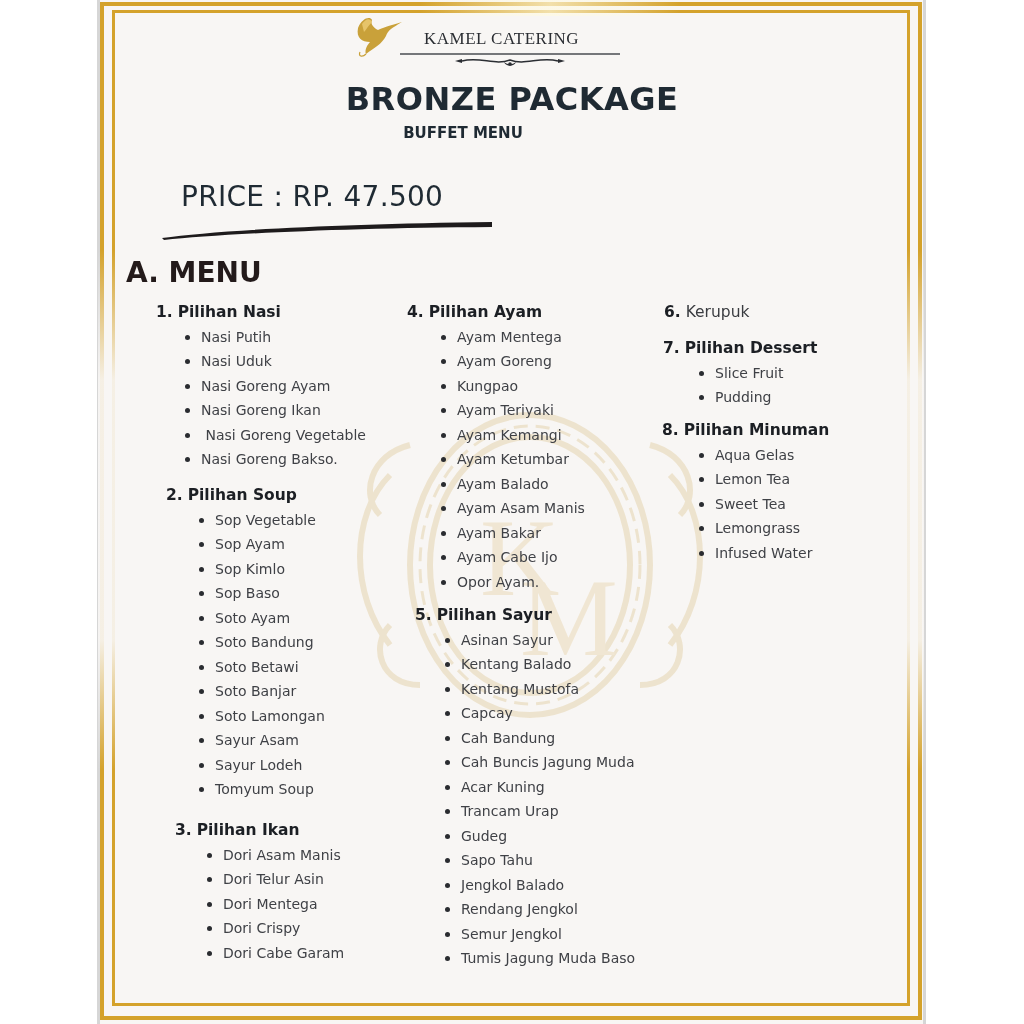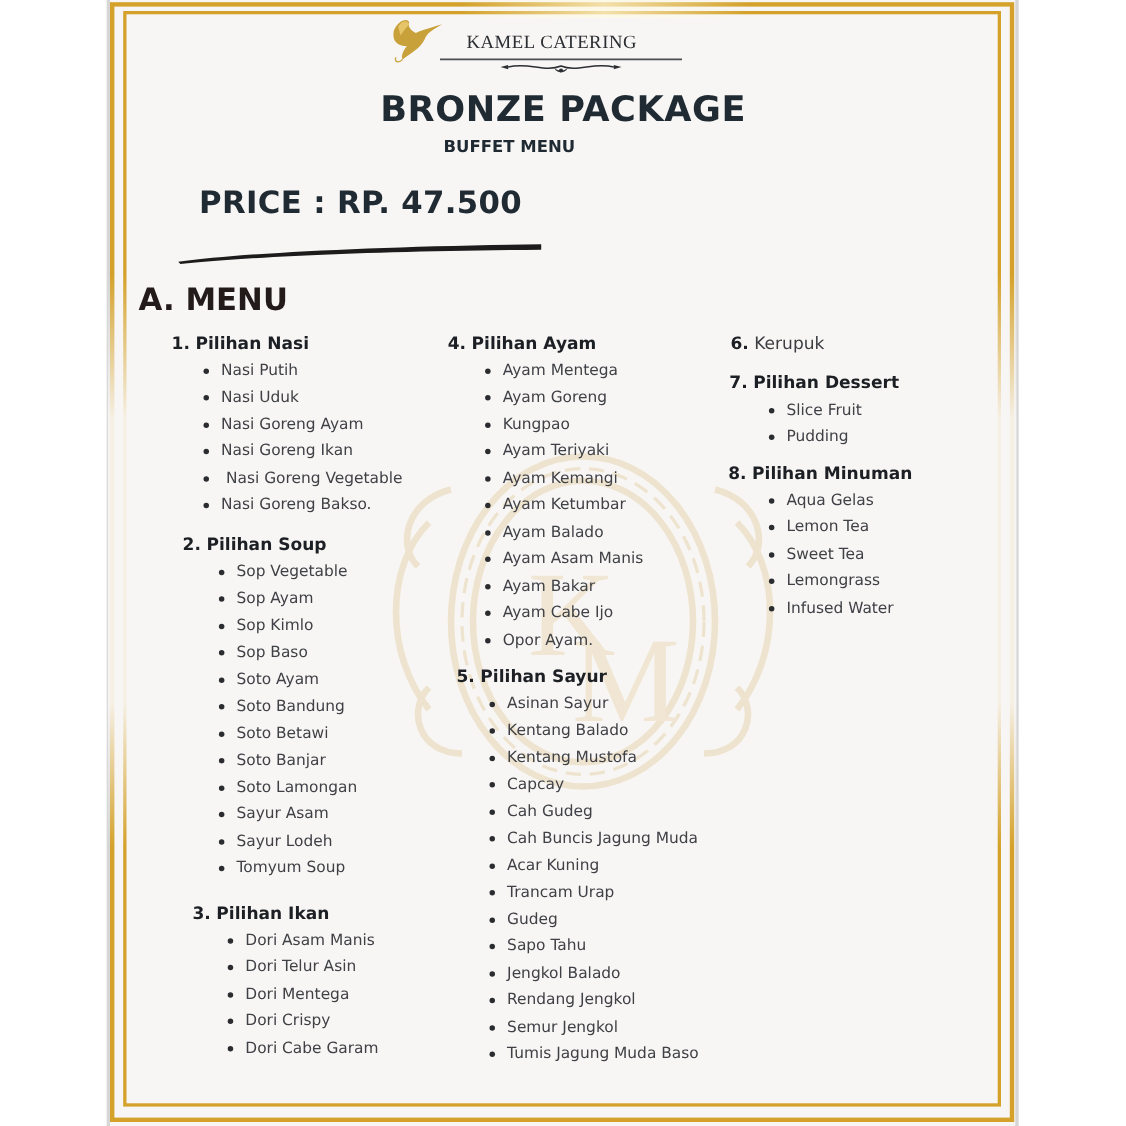--- a/index.html
+++ b/index.html
@@ -49,22 +49,22 @@
     position:absolute; left:0; width:1024px; top:80px; text-align:center;
     font-family:"DejaVu Sans", sans-serif; font-weight:bold; font-size:32px;
     color:#1f2a33; letter-spacing:0.5px;
   }
   .subtitle {
     position:absolute; left:0; width:926px; top:124px; text-align:center;
     font-family:"DejaVu Sans", sans-serif; font-weight:bold; font-size:15px;
     color:#1f2a33;
   }
   .price {
-    position:absolute; left:181px; top:168px;
-    font-family:"DejaVu Sans", sans-serif; font-weight:bold; font-size:28px;
+    position:absolute; left:181px; top:180px;
+    font-family:"DejaVu Sans", sans-serif; font-weight:normal; font-size:28px;
     color:#1f2a33; letter-spacing:0.3px;
   }
   .price-stroke { position:absolute; left:160px; top:218px; width:335px; height:22px; }
 
   .section-heading {
     position:absolute; left:126px; top:256px;
     font-family:"DejaVu Sans", sans-serif; font-weight:bold; font-size:28px;
     color:#231a1a;
   }
 
@@ -194,21 +194,21 @@
   </ul>
 </div>
 
 <div class="group" style="left:415px; top:603px;">
   <div class="group-title"><span class="num">5.</span><span class="lbl">Pilihan Sayur</span></div>
   <ul class="items" style="margin-left:46px;">
     <li><span class="bullet"></span><span>Asinan Sayur</span></li>
     <li><span class="bullet"></span><span>Kentang Balado</span></li>
     <li><span class="bullet"></span><span>Kentang Mustofa</span></li>
     <li><span class="bullet"></span><span>Capcay</span></li>
-    <li><span class="bullet"></span><span>Cah Gudeg</span></li>
+    <li><span class="bullet"></span><span>Cah Bandung</span></li>
     <li><span class="bullet"></span><span>Cah Buncis Jagung Muda</span></li>
     <li><span class="bullet"></span><span>Acar Kuning</span></li>
     <li><span class="bullet"></span><span>Trancam Urap</span></li>
     <li><span class="bullet"></span><span>Gudeg</span></li>
     <li><span class="bullet"></span><span>Sapo Tahu</span></li>
     <li><span class="bullet"></span><span>Jengkol Balado</span></li>
     <li><span class="bullet"></span><span>Rendang Jengkol</span></li>
     <li><span class="bullet"></span><span>Semur Jengkol</span></li>
     <li><span class="bullet"></span><span>Tumis Jagung Muda Baso</span></li>
   </ul>

